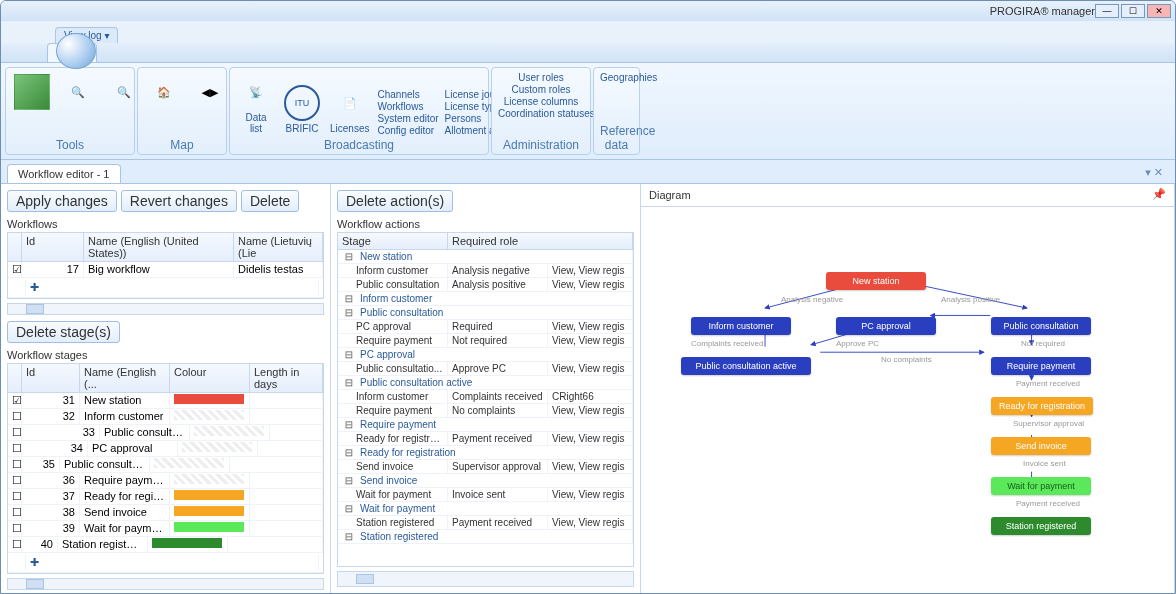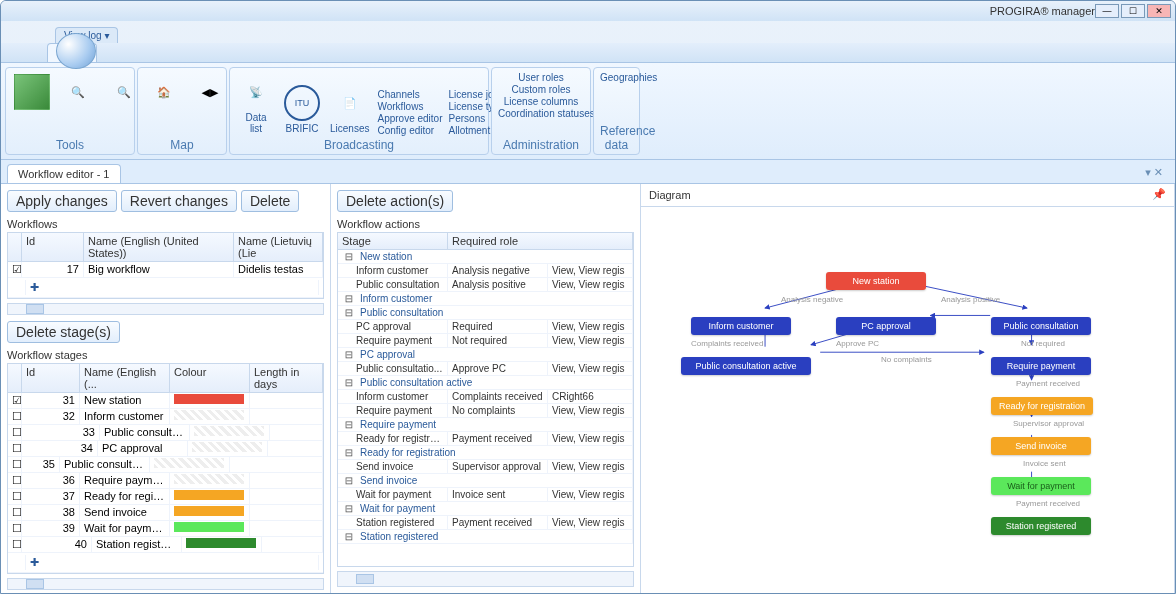--- a/index.html
+++ b/index.html
@@ -121,21 +121,21 @@
             <div class="ribbon-icon" style="border:2px solid #2a5a9a;border-radius:50%;font-size:9px;color:#2a5a9a;">ITU</div>
             <span class="txt">BRIFIC</span>
           </div>
         <div class="ribbon-btn">
             <div class="ribbon-icon">📄</div>
             <span class="txt">Licenses</span>
           </div>
         <div class="ribbon-links">
           <span>Channels</span>
           <span>Workflows</span>
-          <span>Approve editor</span>
+          <span>System editor</span>
           <span>Config editor</span>
         </div>
         <div class="ribbon-links">
           <span>License journals</span>
           <span>License types</span>
           <span>Persons</span>
           <span>Allotment areas</span>
         </div>
       </div>
       <div class="label">Broadcasting</div>
@@ -225,21 +225,21 @@
             </div>
             <div class="row">
               <div class="cell chk">☐</div>
               <div class="cell" style="width:78px;text-align:right;">33</div>
               <div class="cell" style="width:90px;">Public consultation</div>
               <div class="cell" style="width:80px;"><span class="color-swatch" style="background:repeating-linear-gradient(45deg,#eee,#eee 3px,#fff 3px,#fff 6px);"></span></div>
               <div class="cell" style="flex:1;"></div>
             </div>
             <div class="row">
               <div class="cell chk">☐</div>
-              <div class="cell" style="width:76px;text-align:right;">34</div>
+              <div class="cell" style="width:66px;text-align:right;">34</div>
               <div class="cell" style="width:90px;">PC approval</div>
               <div class="cell" style="width:80px;"><span class="color-swatch" style="background:repeating-linear-gradient(45deg,#eee,#eee 3px,#fff 3px,#fff 6px);"></span></div>
               <div class="cell" style="flex:1;"></div>
             </div>
             <div class="row">
               <div class="cell chk">☐</div>
               <div class="cell" style="width:38px;text-align:right;">35</div>
               <div class="cell" style="width:90px;">Public consultation ...</div>
               <div class="cell" style="width:80px;"><span class="color-swatch" style="background:repeating-linear-gradient(45deg,#eee,#eee 3px,#fff 3px,#fff 6px);"></span></div>
               <div class="cell" style="flex:1;"></div>
@@ -267,21 +267,21 @@
             </div>
             <div class="row">
               <div class="cell chk">☐</div>
               <div class="cell" style="width:58px;text-align:right;">39</div>
               <div class="cell" style="width:90px;">Wait for payment</div>
               <div class="cell" style="width:80px;"><span class="color-swatch" style="background:#5be85b;"></span></div>
               <div class="cell" style="flex:1;"></div>
             </div>
             <div class="row">
               <div class="cell chk">☐</div>
-              <div class="cell" style="width:70px;text-align:right;">40</div>
+              <div class="cell" style="width:36px;text-align:right;">40</div>
               <div class="cell" style="width:90px;">Station registered</div>
               <div class="cell" style="width:80px;"><span class="color-swatch" style="background:#2d8a2d;"></span></div>
               <div class="cell" style="flex:1;"></div>
             </div>
             <div class="row add-row">
               <div class="cell chk"></div>
               <div class="cell" style="flex:1;color:#2a5a9a;">✚</div>
             </div>
           </div>
       </div>

